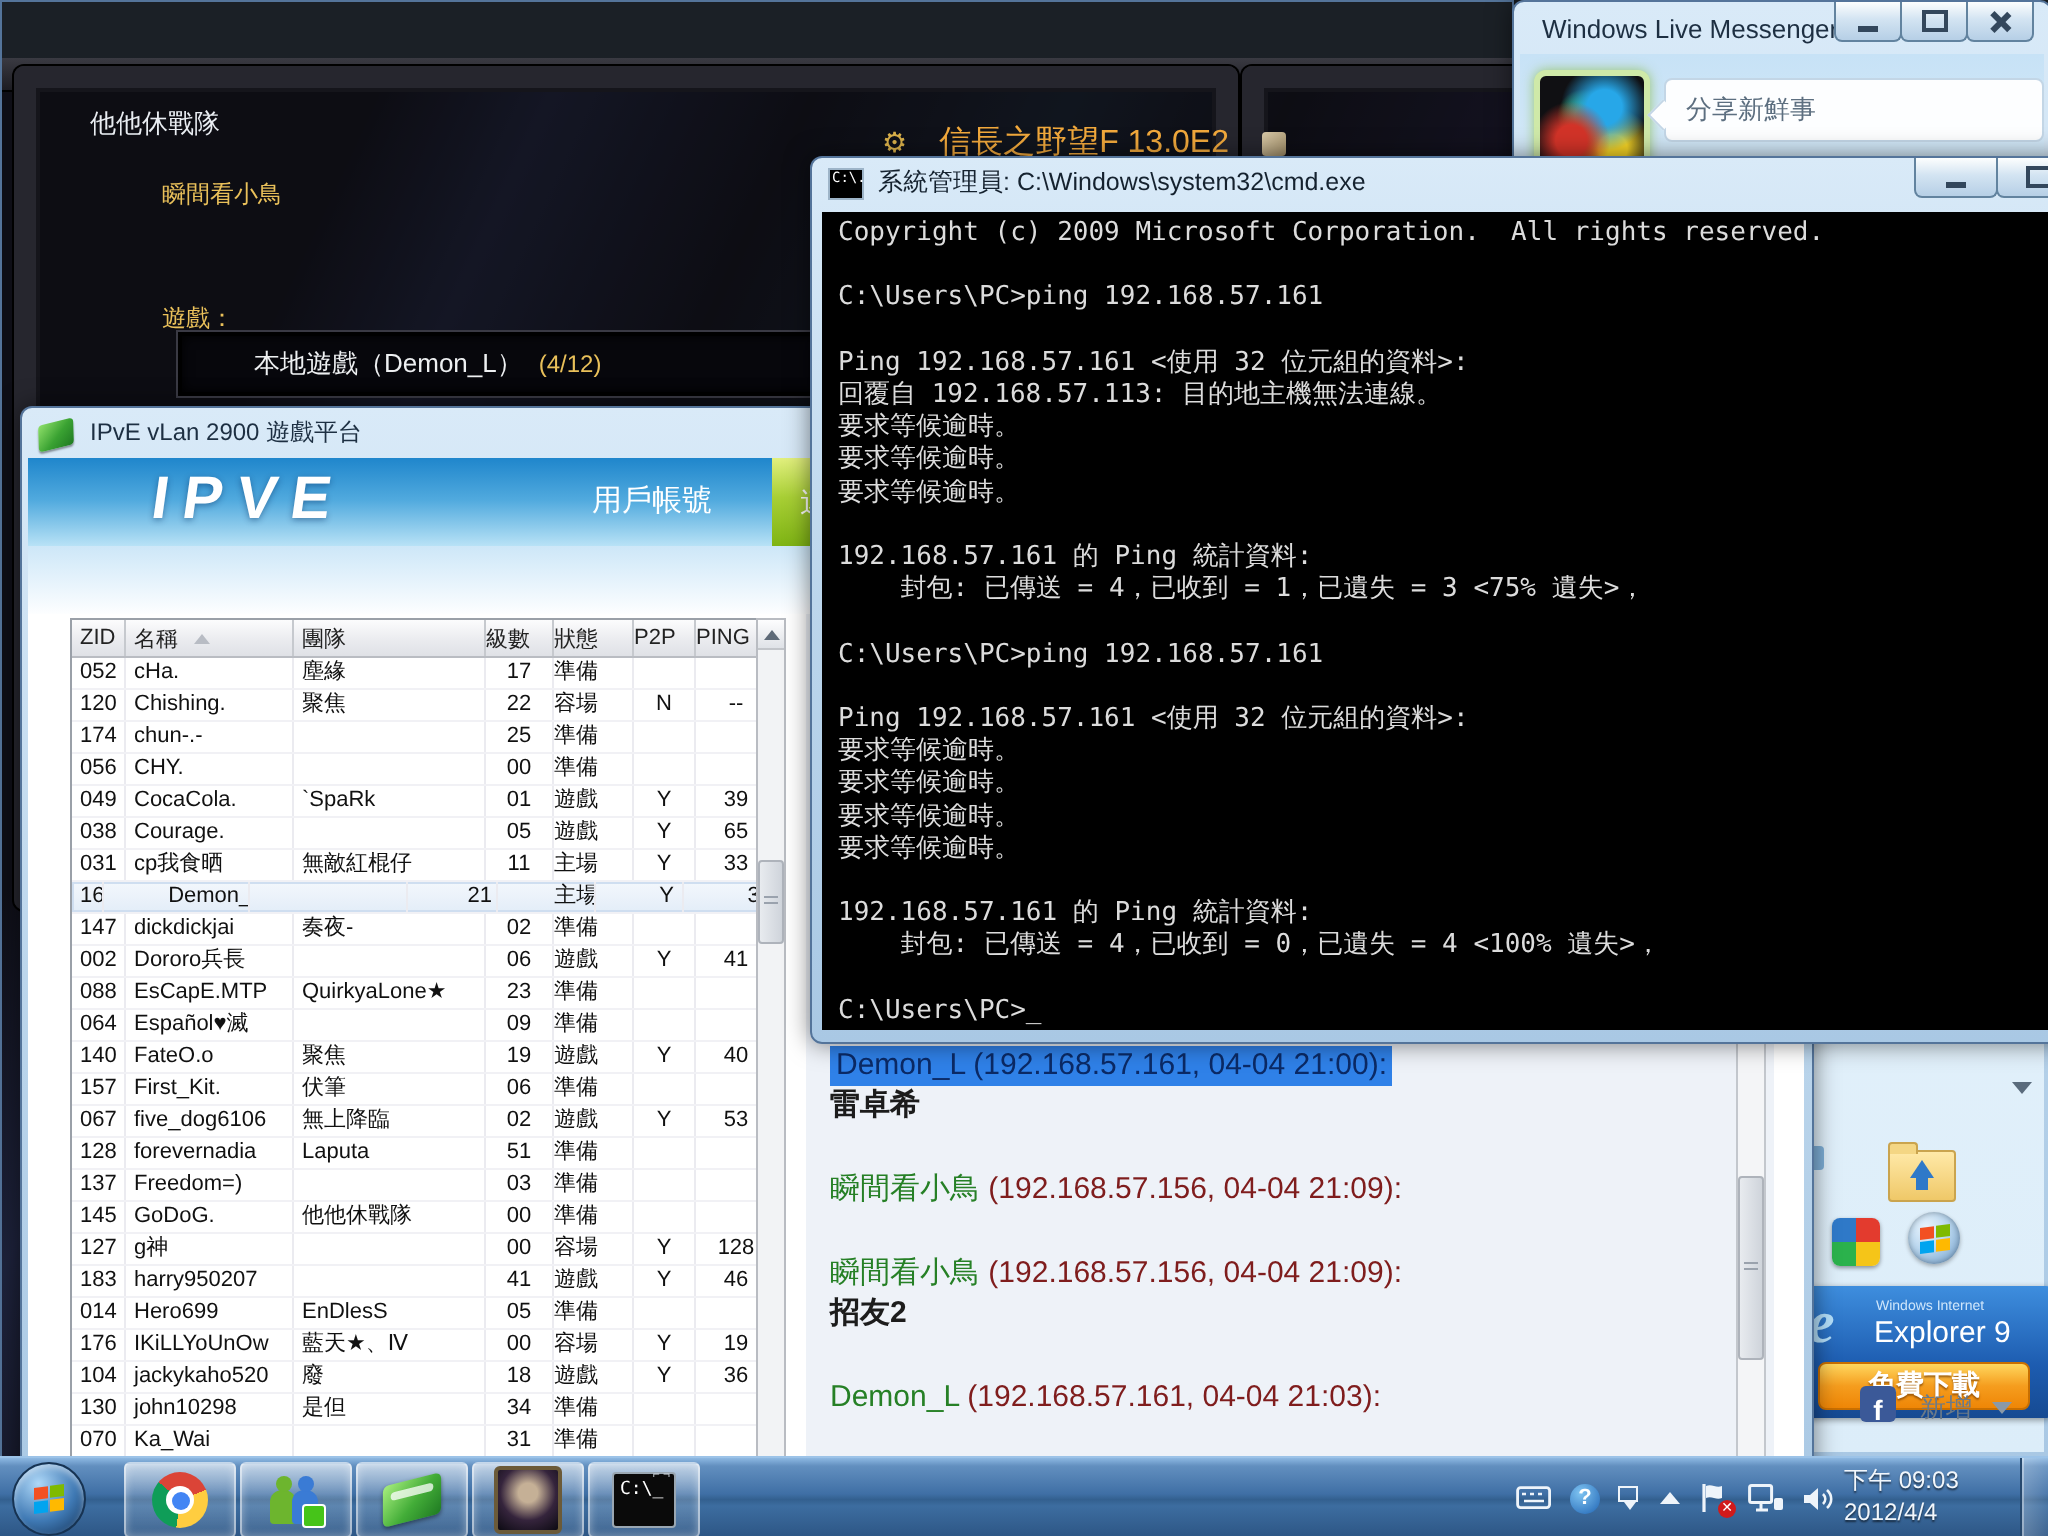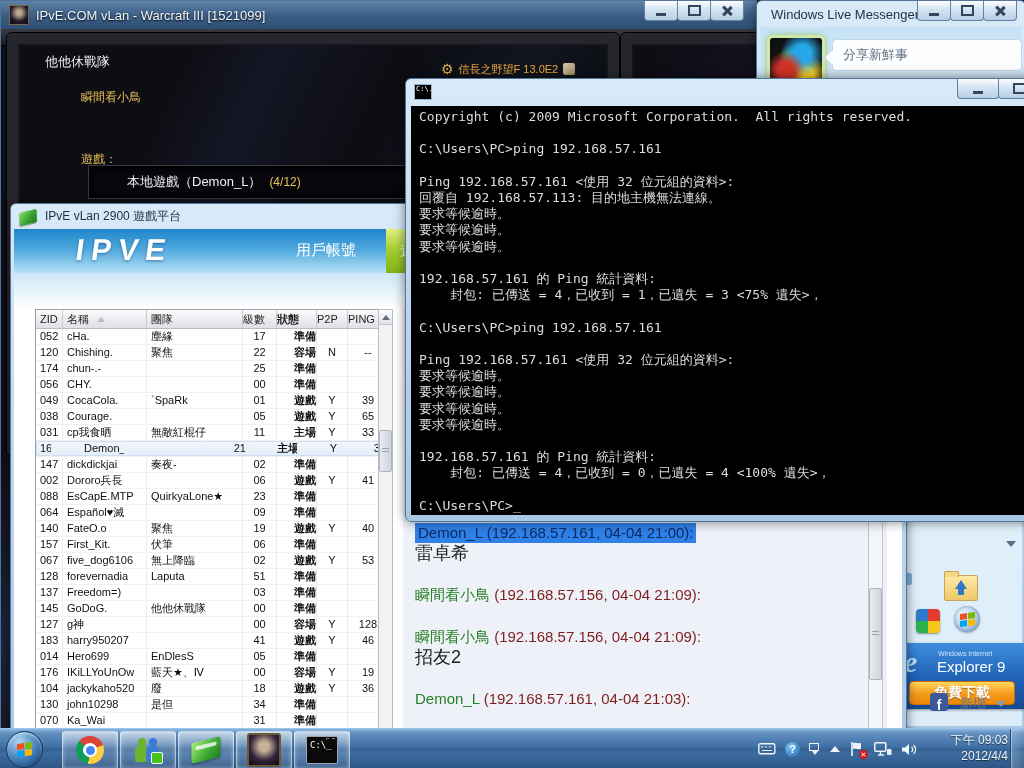--- a/index.html
+++ b/index.html
@@ -34,21 +34,21 @@
     background:linear-gradient(115deg,transparent 18%,rgba(110,140,255,.16) 26%,transparent 38%,
       rgba(90,190,255,.10) 50%,transparent 60%,rgba(140,110,255,.12) 72%,transparent 82%);}
   .wc3-frame{position:absolute;border:11px solid #26262e;border-radius:5px;
     box-shadow:inset 0 0 0 2px #15151b,0 0 0 1px #000;background:rgba(12,12,18,.55);}
   .wc3-topbar{position:absolute;left:0;top:0;width:100%;height:16px;
     background:linear-gradient(180deg,#3a3a42,#1c1c22);border-bottom:1px solid #000;}
   .wc3-gold{color:#e9c05a;font-size:12px;}
   .wc3-inputbox{position:absolute;background:#07070c;border:2px solid #000;
     box-shadow:0 0 0 1px #3a3a44,inset 0 0 6px #000;color:#eef0f2;font-size:13px;
     display:flex;align-items:center;}
-  .map-banner{position:absolute;font-size:11px;color:#f2a93c;display:flex;align-items:center;gap:5px;}
+  .map-banner{position:absolute;font-size:16px;color:#f2a93c;display:flex;align-items:center;gap:16px;}
   .gear-ico:before{content:"⚙";color:#d9b04a;font-size:14px;}
   .scroll-ico{width:12px;height:12px;background:linear-gradient(135deg,#d8c9a8,#9d8a64);border-radius:2px;}
 
   
   #msn{left:756px;top:0;width:268px;height:728px;z-index:2;}
   #msn .w-body{position:absolute;left:3px;top:26px;right:3px;bottom:3px;
     background:linear-gradient(180deg,#c7e2f6 0%,#e8f4fc 20%,#dcedf9 100%);}
   .avatar{position:absolute;left:7px;top:8px;width:52px;height:52px;border-radius:6px;
     border:3px solid #cfe9a8;box-shadow:0 0 6px rgba(140,190,80,.8);
     background:radial-gradient(circle at 30% 62%,#d23328 0 16%,transparent 40%),
@@ -117,21 +117,21 @@
     border-bottom:1px solid #b9bcc2;height:18px;}
   .th{font-size:11px;color:#222;display:flex;align-items:center;padding-left:4px;
     border-right:1px solid #c6c9ce;box-sizing:border-box;position:relative;}
   .sort-tri{width:0;height:0;margin-left:8px;border-left:4px solid transparent;
     border-right:4px solid transparent;border-bottom:5px solid #b8bcc4;}
   .trow{display:flex;height:15px;border-bottom:1px solid #f1f1f5;}
   .trow.sel{background:linear-gradient(180deg,#f3f7fc,#e3edf8);box-shadow:inset 0 0 0 1px #cfdef0;gap:28px;}
   .tc{font-size:11px;color:#111;line-height:15px;overflow:hidden;white-space:nowrap;
     padding-left:4px;border-right:1px solid #ebebf0;box-sizing:border-box;}
   .c0{width:27px;} .c1{width:84px;} .c2{width:96px;} .c3{width:34px;text-align:center;padding-left:0;}
-  .c4{width:40px;text-align:right;padding-left:0;font-weight:bold;} .c5{width:31px;text-align:center;padding-left:0;}
+  .c4{width:40px;text-align:left;padding-left:0;} .c5{width:31px;text-align:center;padding-left:0;}
   .c6{width:40px;text-align:center;padding-left:0;border-right:none;}
   .tscroll{position:absolute;left:367px;top:105px;width:15px;height:423px;background:#f2f3f5;
     border:1px solid #b9bcc2;box-sizing:border-box;}
   .sbtn{position:absolute;left:0;width:13px;height:14px;background:linear-gradient(180deg,#fdfdfe,#dfe2e7);
     border-bottom:1px solid #c2c5ca;display:flex;align-items:center;justify-content:center;}
   .tri-up{width:0;height:0;border-left:4px solid transparent;border-right:4px solid transparent;
     border-bottom:5px solid #5e6a78;}
   .sthumb{position:absolute;left:0;width:13px;background:linear-gradient(90deg,#e8ebef,#cfd4db);
     border:1px solid #aeb3bb;border-radius:2px;box-sizing:border-box;}
   .grip{position:absolute;left:2px;top:50%;margin-top:-3px;width:7px;height:6px;
@@ -140,21 +140,21 @@
   
   .chat-region{position:absolute;left:392px;top:103px;width:484px;height:462px;background:#eef2f8;
     overflow:hidden;}
   #chat-list{position:absolute;left:12px;top:216px;right:24px;}
   .chat-block{margin-bottom:22px;}
   .chat-head{font-size:15px;height:20px;line-height:20px;white-space:nowrap;}
   .chat-head .chat-name{color:#268026;}
   .chat-head .chat-meta{color:#7f1d1d;}
   .chat-head.sel{display:inline-block;background:#2f81e8;padding:0 3px;}
   .chat-head.sel .chat-name,.chat-head.sel .chat-meta{color:#0b2a66;}
-  .chat-text{font-size:18px;height:20px;line-height:20px;color:#1c1c1c;}
+  .chat-text{font-size:15px;height:20px;line-height:20px;color:#1c1c1c;font-weight:bold;}
   .chat-scroll{position:absolute;right:4px;top:2px;width:15px;height:458px;background:#f4f5f7;
     border:1px solid #c3c7cd;box-sizing:border-box;}
 
   
   #cmd{left:405px;top:78px;width:630px;height:442px;z-index:4;border-radius:6px;}
   #cmd .w-title{height:25px;font-size:12.5px;color:#15222f;}
   .cmd-ico{width:16px;height:14px;background:#000;border:1px solid #9db4c8;margin-right:7px;position:relative;}
   .cmd-ico:before{content:"C:\\.";position:absolute;left:1px;top:1px;font-size:7px;color:#fff;
     font-family:"DejaVu Sans Mono",monospace;line-height:7px;}
   #console{position:absolute;left:5px;top:27px;width:621px;height:409px;background:#000;
@@ -201,47 +201,32 @@
   .restore-glyph{position:relative;width:12px;height:12px;}
   .restore-glyph:before{content:"";position:absolute;left:0;top:0;width:8px;height:6px;border:1.5px solid #eef4fa;}
   .restore-glyph:after{content:"";position:absolute;left:3px;top:8px;width:0;height:0;
     border-left:3.5px solid transparent;border-right:3.5px solid transparent;border-top:4px solid #eef4fa;}
   .tri-up-w{width:0;height:0;border-left:5px solid transparent;border-right:5px solid transparent;
     border-bottom:6px solid #eef4fa;}
   .flag-wrap{position:relative;width:16px;height:16px;}
   .badge-x{position:absolute;right:-3px;bottom:-2px;width:9px;height:9px;border-radius:50%;background:#d11a1a;
     color:#fff;font-size:7px;line-height:9px;text-align:center;font-weight:bold;}
   .badge-x:before{content:"✕";}
-  .clock{position:absolute;right:16px;top:3px;width:86px;text-align:right;color:#f2f7fc;
+  .clock{position:absolute;right:16px;top:3px;width:86px;text-align:left;color:#f2f7fc;
     font-size:12px;line-height:16px;text-shadow:0 1px 1px rgba(0,0,0,.6);}
   .show-desktop{position:absolute;right:0;top:0;width:13px;height:40px;
     background:linear-gradient(90deg,rgba(255,255,255,.25),rgba(255,255,255,.08));
     border-left:1px solid #27496e;box-shadow:inset 1px 0 0 rgba(255,255,255,.35);}
 </style>
 </head>
 <body>
 
 <div id="screen">
 
   <div id="wc3" class="win">
-    <div class="w-title">
-      <span class="wc3-appico"></span>
-      <span>IPvE.COM vLan - Warcraft III [1521099]</span>
-      <span class="btn-group" style="right:12px;">
-        <span class="winbtn">
-            <span class="g-min"></span>
-          </span>
-        <span class="winbtn">
-            <span class="g-max"></span>
-          </span>
-        <span class="winbtn">
-            <span class="g-close"></span>
-          </span>
-      </span>
-    </div>
     <div class="wc3-body">
       <div class="wc3-topbar"></div>
       <div class="wc3-frame" style="left:6px;top:4px;width:590px;height:400px;"></div>
       <div class="wc3-frame" style="left:620px;top:4px;width:180px;height:400px;"></div>
       <div class="abs" style="left:44px;top:24px;color:#e9edf2;font-size:13px;">他他休戰隊</div>
       <div class="abs wc3-gold" style="left:80px;top:60px;">瞬間看小鳥</div>
       <div class="abs wc3-gold" style="left:80px;top:122px;">遊戲：</div>
       <div class="wc3-inputbox" style="left:88px;top:137px;width:284px;height:28px;padding-left:36px;">
         <span>本地遊戲（Demon_L）</span>
         <span class="wc3-gold" style="margin-left:8px;">(4/12)</span>
@@ -613,20 +598,21 @@
         </div>
       <div class="sthumb" style="top:120px;height:42px;">
           <span class="grip"></span>
         </div>
     </div>
   </div>
 
   <div id="cmd" class="win glass">
     <div class="w-title">
       <span class="cmd-ico"></span>
+      <span>系統管理員: C:\Windows\system32\cmd.exe</span>
       <span class="btn-group" style="left:552px;">
         <span class="winbtn" style="width:40px;">
             <span class="g-min"></span>
           </span>
         <span class="winbtn" style="width:40px;">
             <span class="g-max"></span>
           </span>
 
       </span>
     </div>

